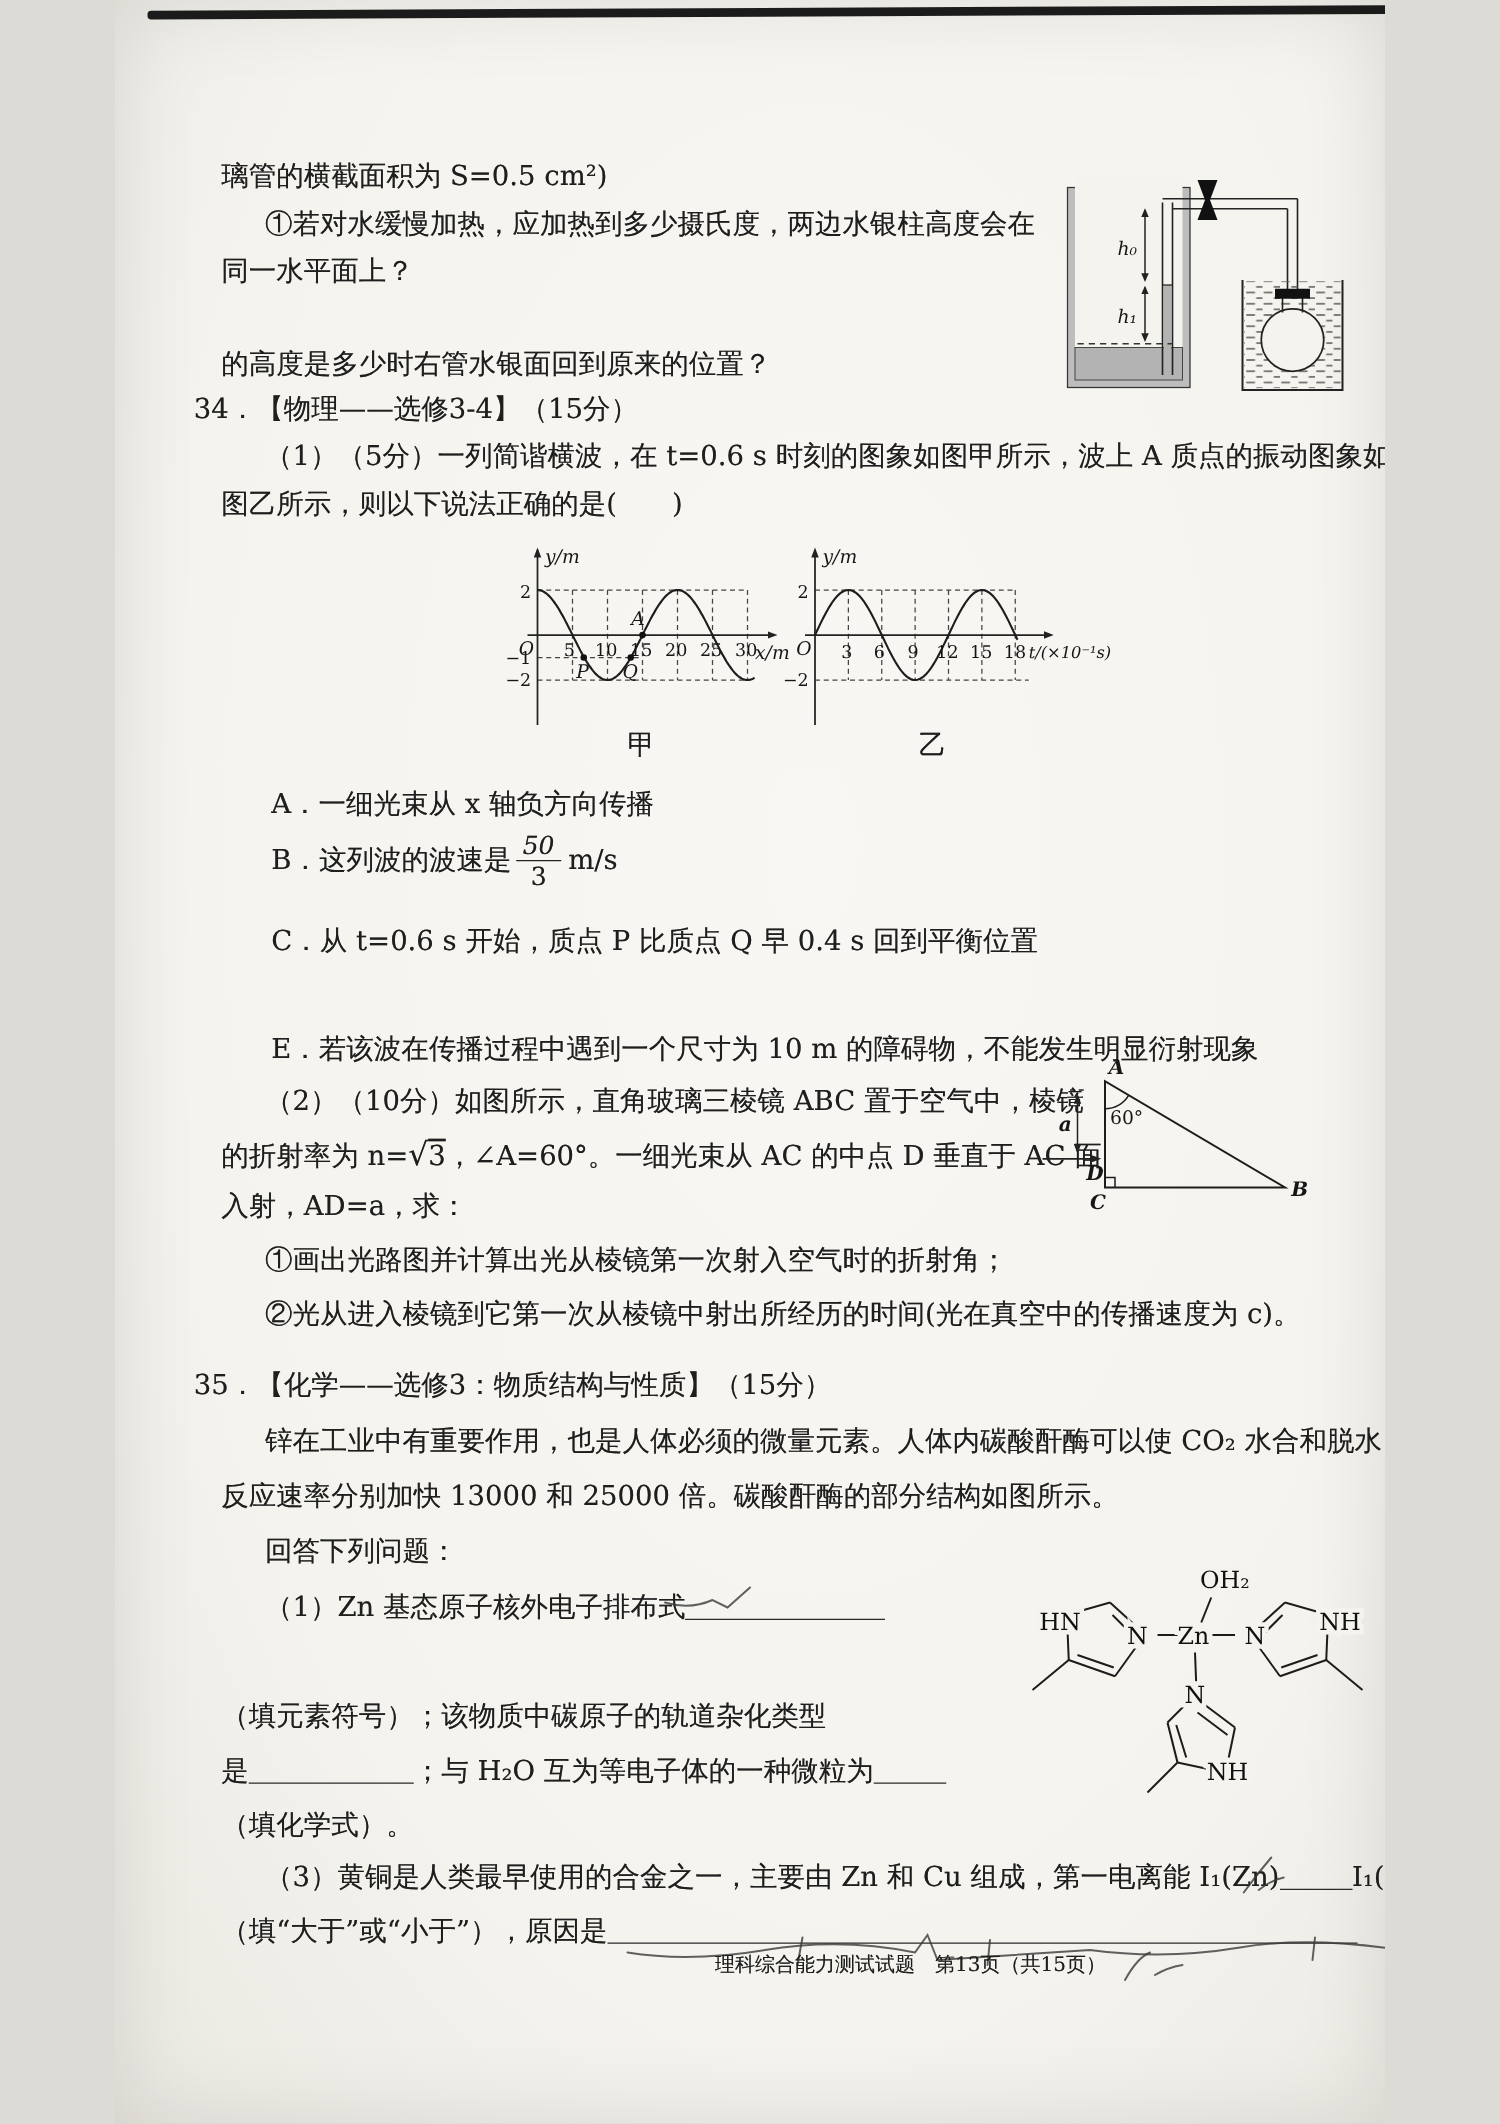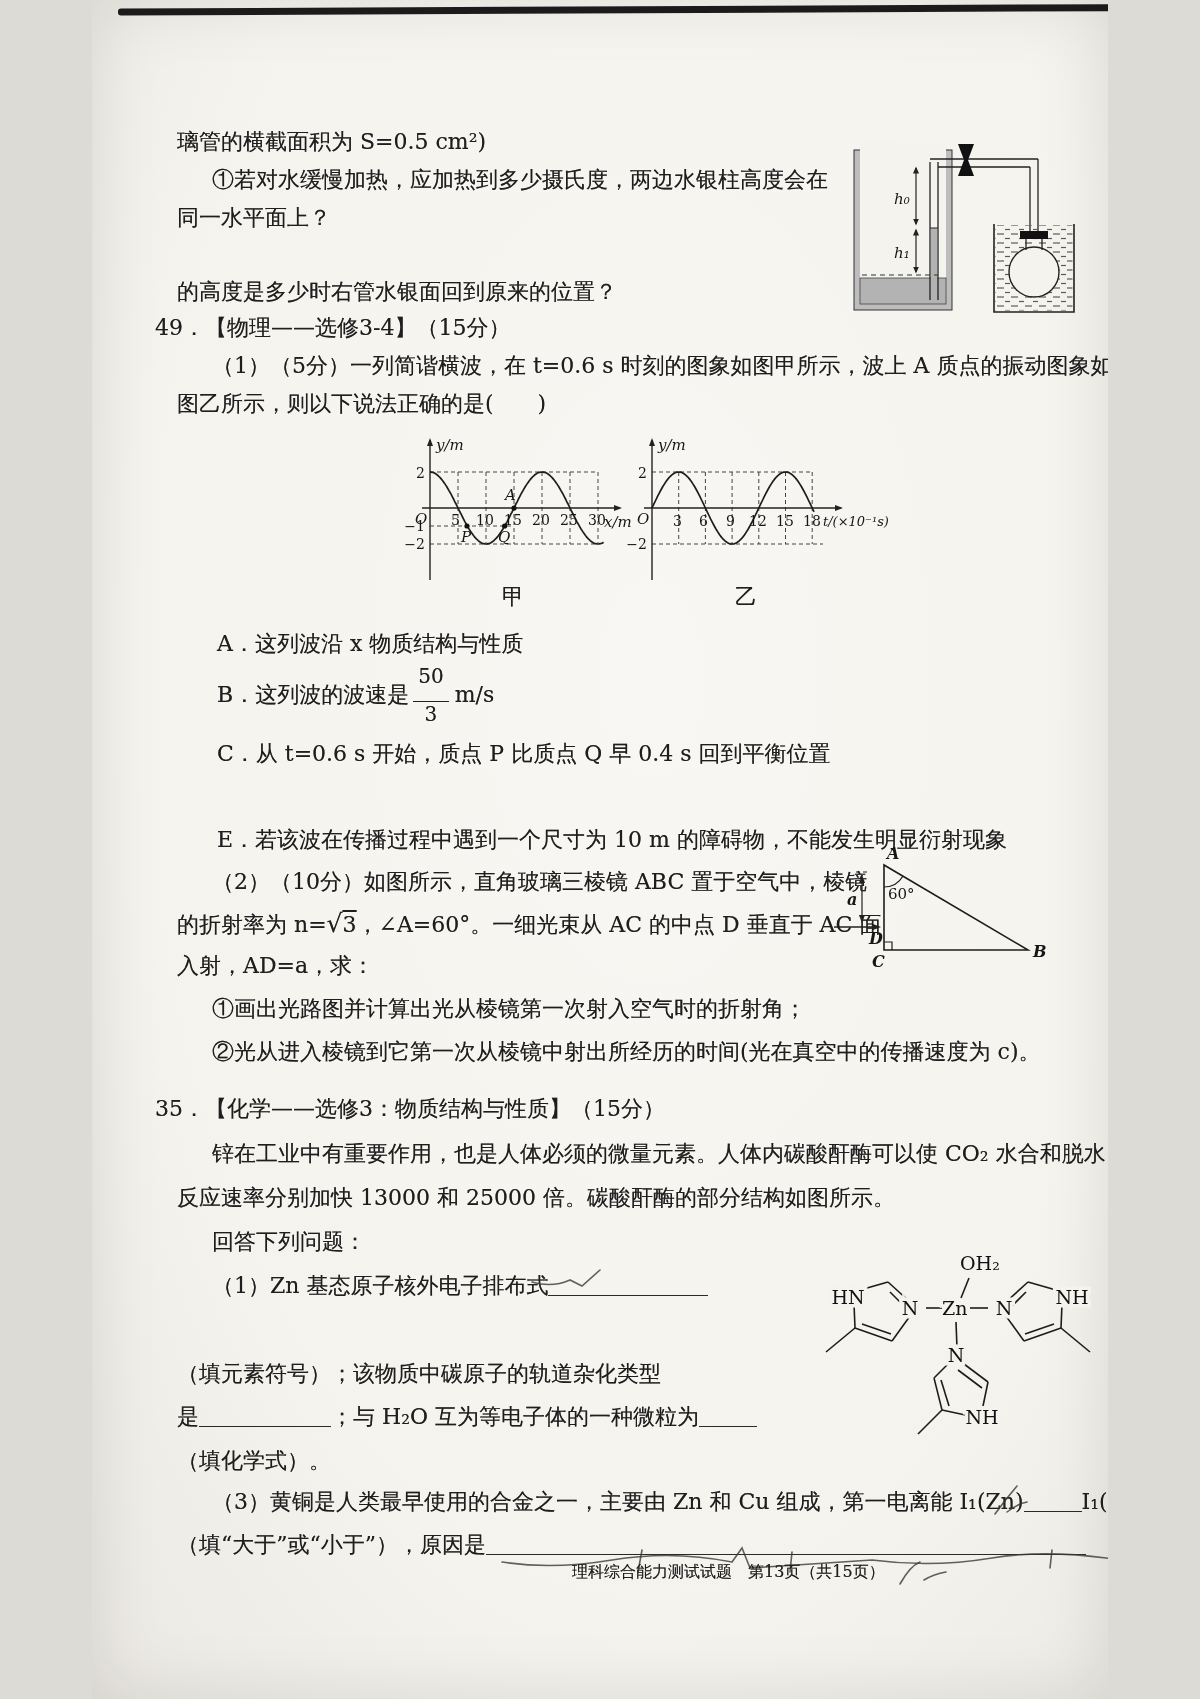--- a/index.html
+++ b/index.html
@@ -6,21 +6,21 @@
   .page{position:relative;width:1016px;height:1699px;margin:0 auto;overflow:hidden;
     background:radial-gradient(ellipse at 55% 40%, #f8f7f3 0%, #f4f3ee 65%, #eae8e1 100%);
     box-shadow:inset 0 0 70px rgba(0,0,0,.10);
     font-family:"DejaVu Serif","Liberation Serif",serif;color:#1e1e1e;}
   .t{position:absolute;white-space:nowrap;font-size:22px;line-height:1.25;
      text-shadow:0 0 .4px rgba(0,0,0,.5);}
   .blank{display:inline-block;border-bottom:1.6px solid #2a2a2a;height:1.05em;
      vertical-align:-3px;}
   .frac{display:inline-flex;flex-direction:column;align-items:center;margin:0 6px 0 4px;
      font-size:20px;line-height:1.1;vertical-align:middle;}
-  .fnum{border-bottom:1.6px solid #222;padding:0 5px 14px;}
+  .fnum{border-bottom:1.6px solid #222;padding:0 5px 1px;font-style:italic;}
   .fden{padding-top:1px;}
   .rad{font-size:25px;}
   .radicand{text-decoration:overline;}
   .flexline{display:flex;align-items:center;}
   .topedge{position:absolute;left:26px;top:6px;width:1152px;height:7px;background:#1b1b1b;
      transform:rotate(-.25deg);border-radius:3px;}
   svg{position:absolute;overflow:visible;}
   svg text{font-family:"DejaVu Serif","Liberation Serif",serif;fill:#161616;}
   .chemtxt{stroke:#f4f3ee;stroke-width:7;paint-order:stroke;fill:#111;}
   .hand path{fill:none;stroke:#3a3a3a;stroke-width:1.6;opacity:.8;stroke-linecap:round;}
@@ -81,21 +81,21 @@
       <rect x="153.5" y="93" width="77" height="85.5" fill="url(#water)"></rect>
     </g>
     <g>
       <circle cx="192" cy="140" r="25" fill="#f4f3ee" stroke="#222" stroke-width="1.4"></circle>
       <line x1="184" y1="100" x2="184" y2="118" stroke="#222" stroke-width="1.3"></line>
       <line x1="200" y1="100" x2="200" y2="118" stroke="#222" stroke-width="1.3"></line>
       <rect x="178" y="99" width="28" height="8" fill="#111"></rect>
     </g>
   </svg>
 
-  <div class="t" style="left:63px;top:314px">49．【物理——选修3-4】（15分）</div>
+  <div class="t" style="left:63px;top:314px">34．【物理——选修3-4】（15分）</div>
   <div class="t" style="left:120px;top:352px">（1）（5分）一列简谐横波，在 t=0.6 s 时刻的图象如图甲所示，波上 A 质点的振动图象如</div>
   <div class="t" style="left:85px;top:390px">图乙所示，则以下说法正确的是(　　)</div>
 
   <svg style="left:300px;top:428px" width="240" height="160" viewBox="0 0 240 160">
     <defs>
       <marker id="ax1" markerWidth="9" markerHeight="8" refX="6" refY="3" orient="auto" markerUnits="userSpaceOnUse">
         <path d="M0 0 L8 3 L0 6 z" fill="#222"></path>
         </marker>
     </defs>
     <g stroke="#444" stroke-width="1" stroke-dasharray="4 3">
@@ -174,21 +174,21 @@
       <text x="99" y="98">9</text>
       <text x="122" y="98">12</text>
       <text x="149" y="98">15</text>
       <text x="176" y="98">18</text>
     </g>
   </svg>
 
   <div class="t" style="left:410px;top:583px">甲</div>
   <div class="t" style="left:643px;top:583px">乙</div>
 
-  <div class="t" style="left:125px;top:630px">A．这列波沿 x 物质结构与性质</div>
+  <div class="t" style="left:125px;top:630px">A．一细光束从 x 轴负方向传播</div>
   <div class="t flexline" style="left:125px;top:665px">
     <span>B．这列波的波速是</span>
     <span class="frac">
       <span class="fnum">50</span>
       <span class="fden">3</span>
     </span>
     <span>m/s</span>
   </div>
   <div class="t" style="left:125px;top:740px">C．从 t=0.6 s 开始，质点 P 比质点 Q 早 0.4 s 回到平衡位置</div>
   <div class="t" style="left:125px;top:826px">E．若该波在传播过程中遇到一个尺寸为 10 m 的障碍物，不能发生明显衍射现象</div>

